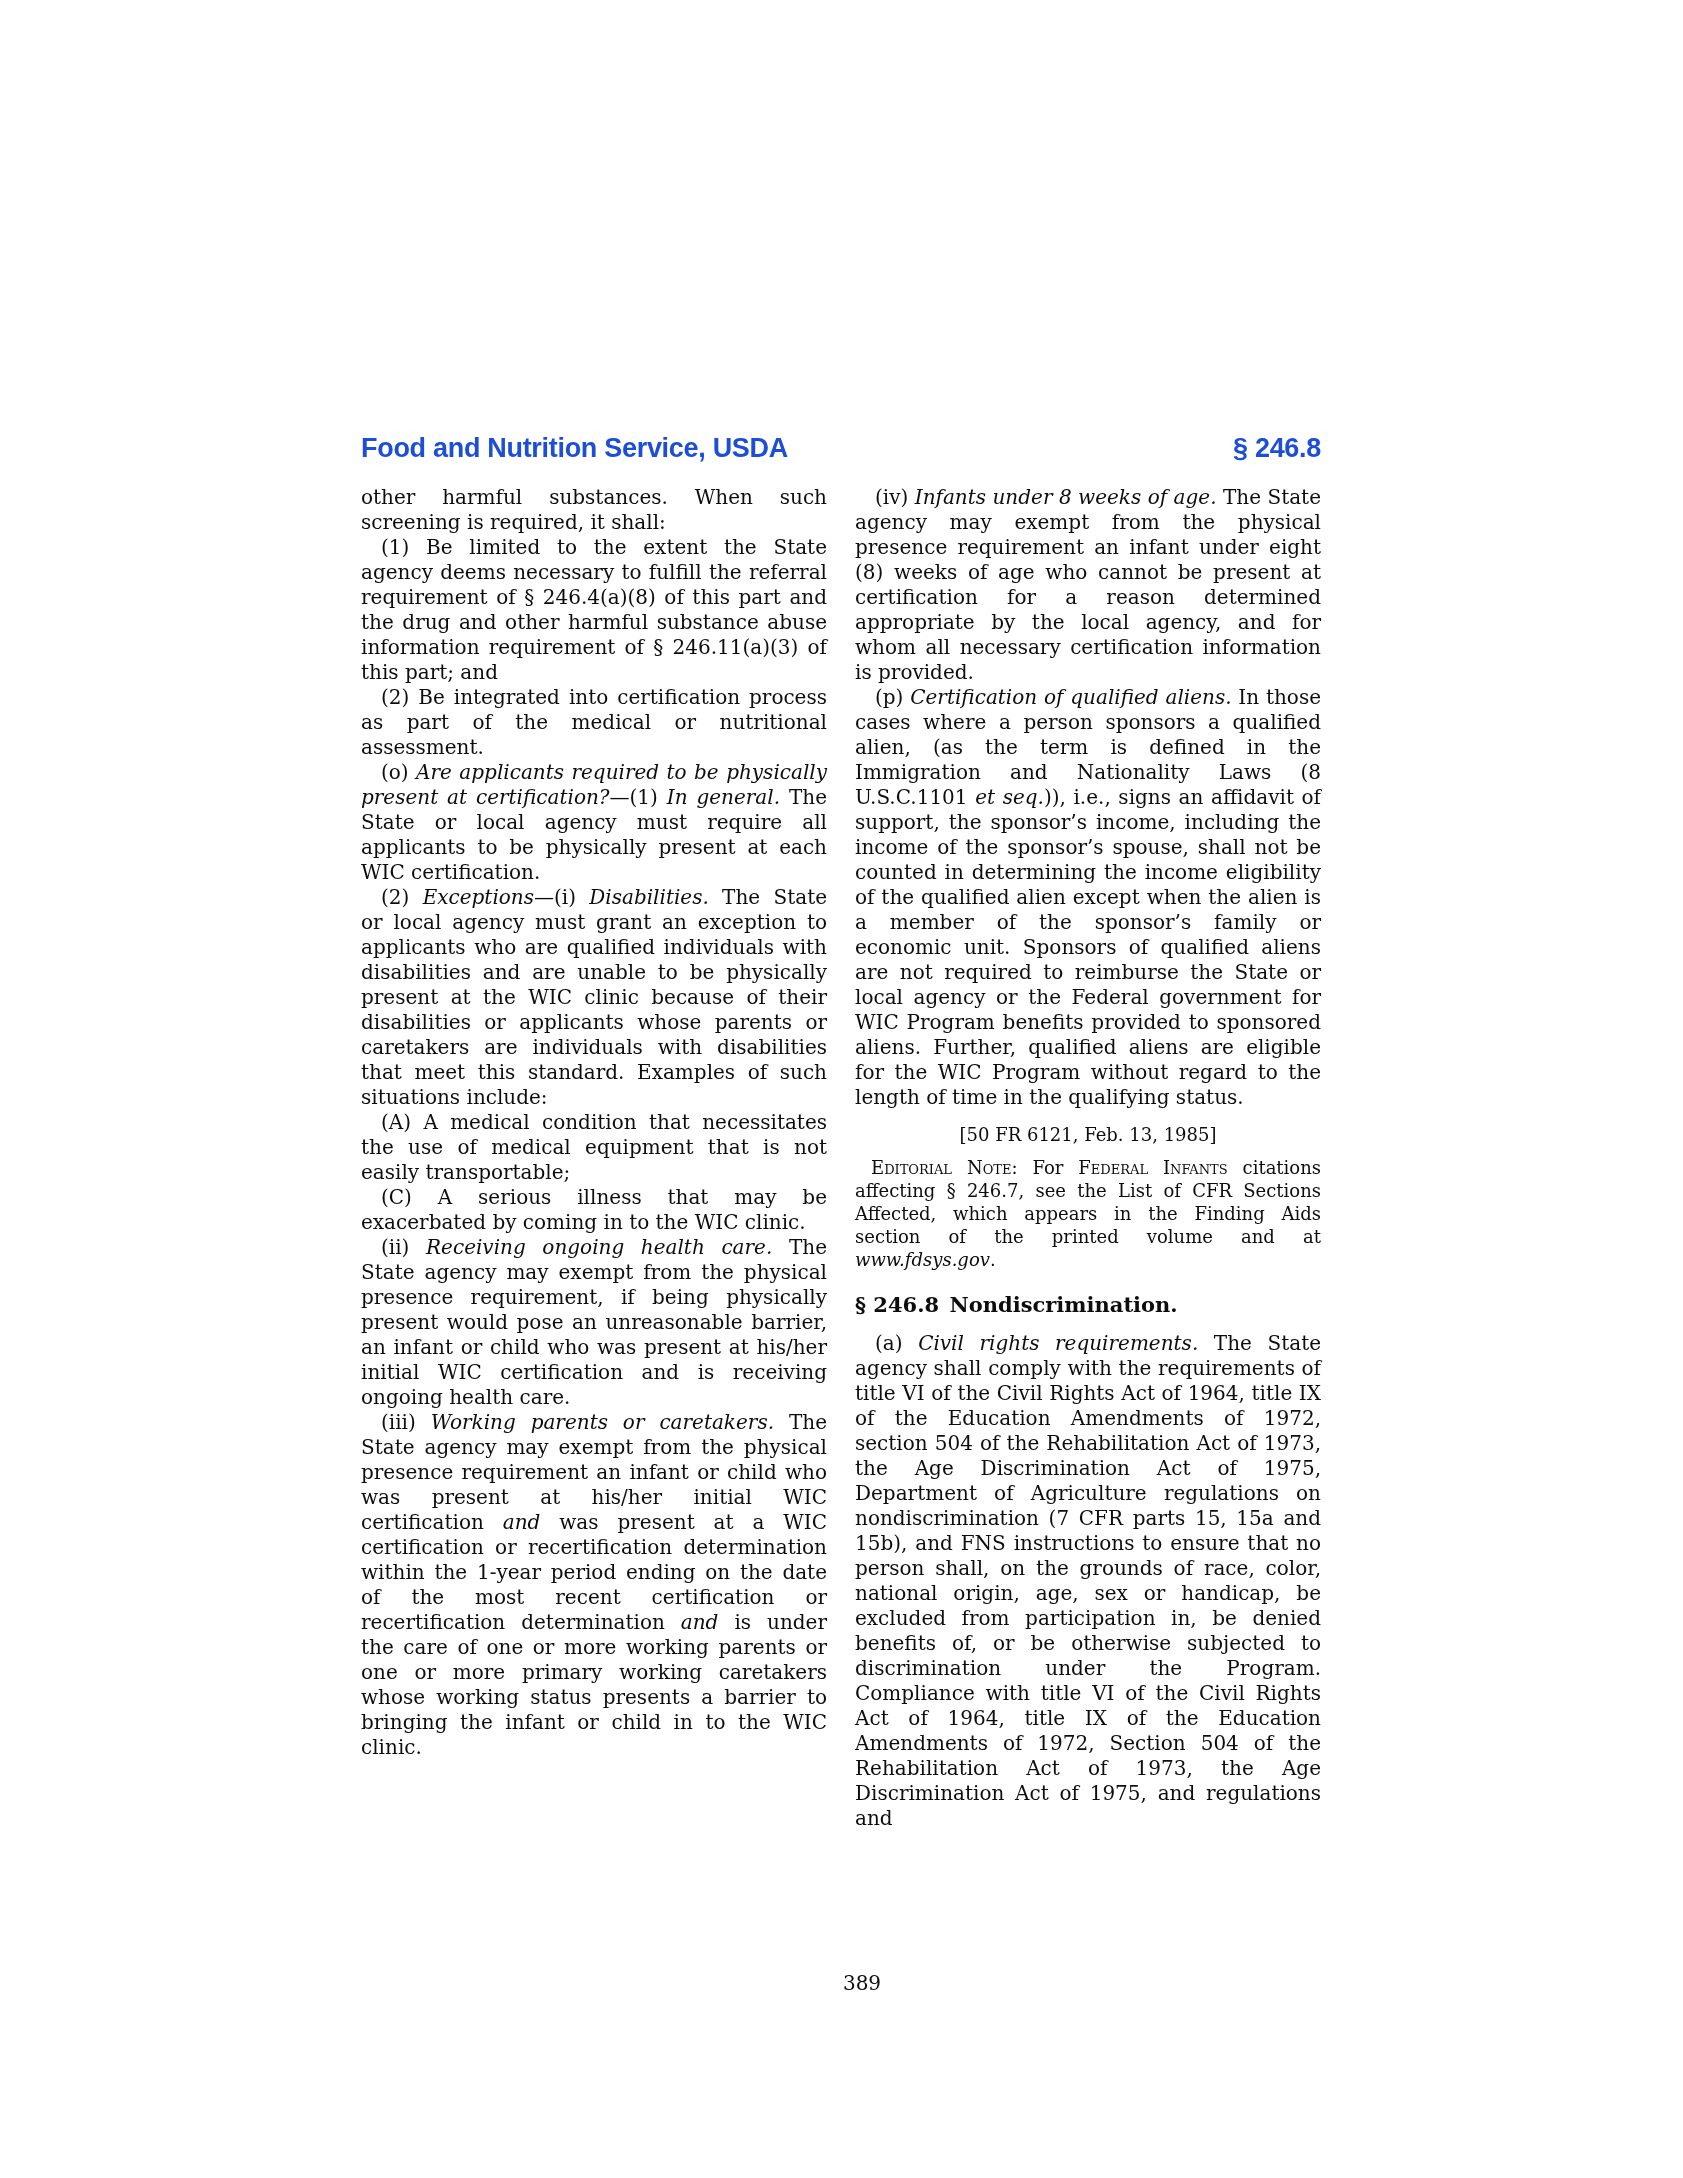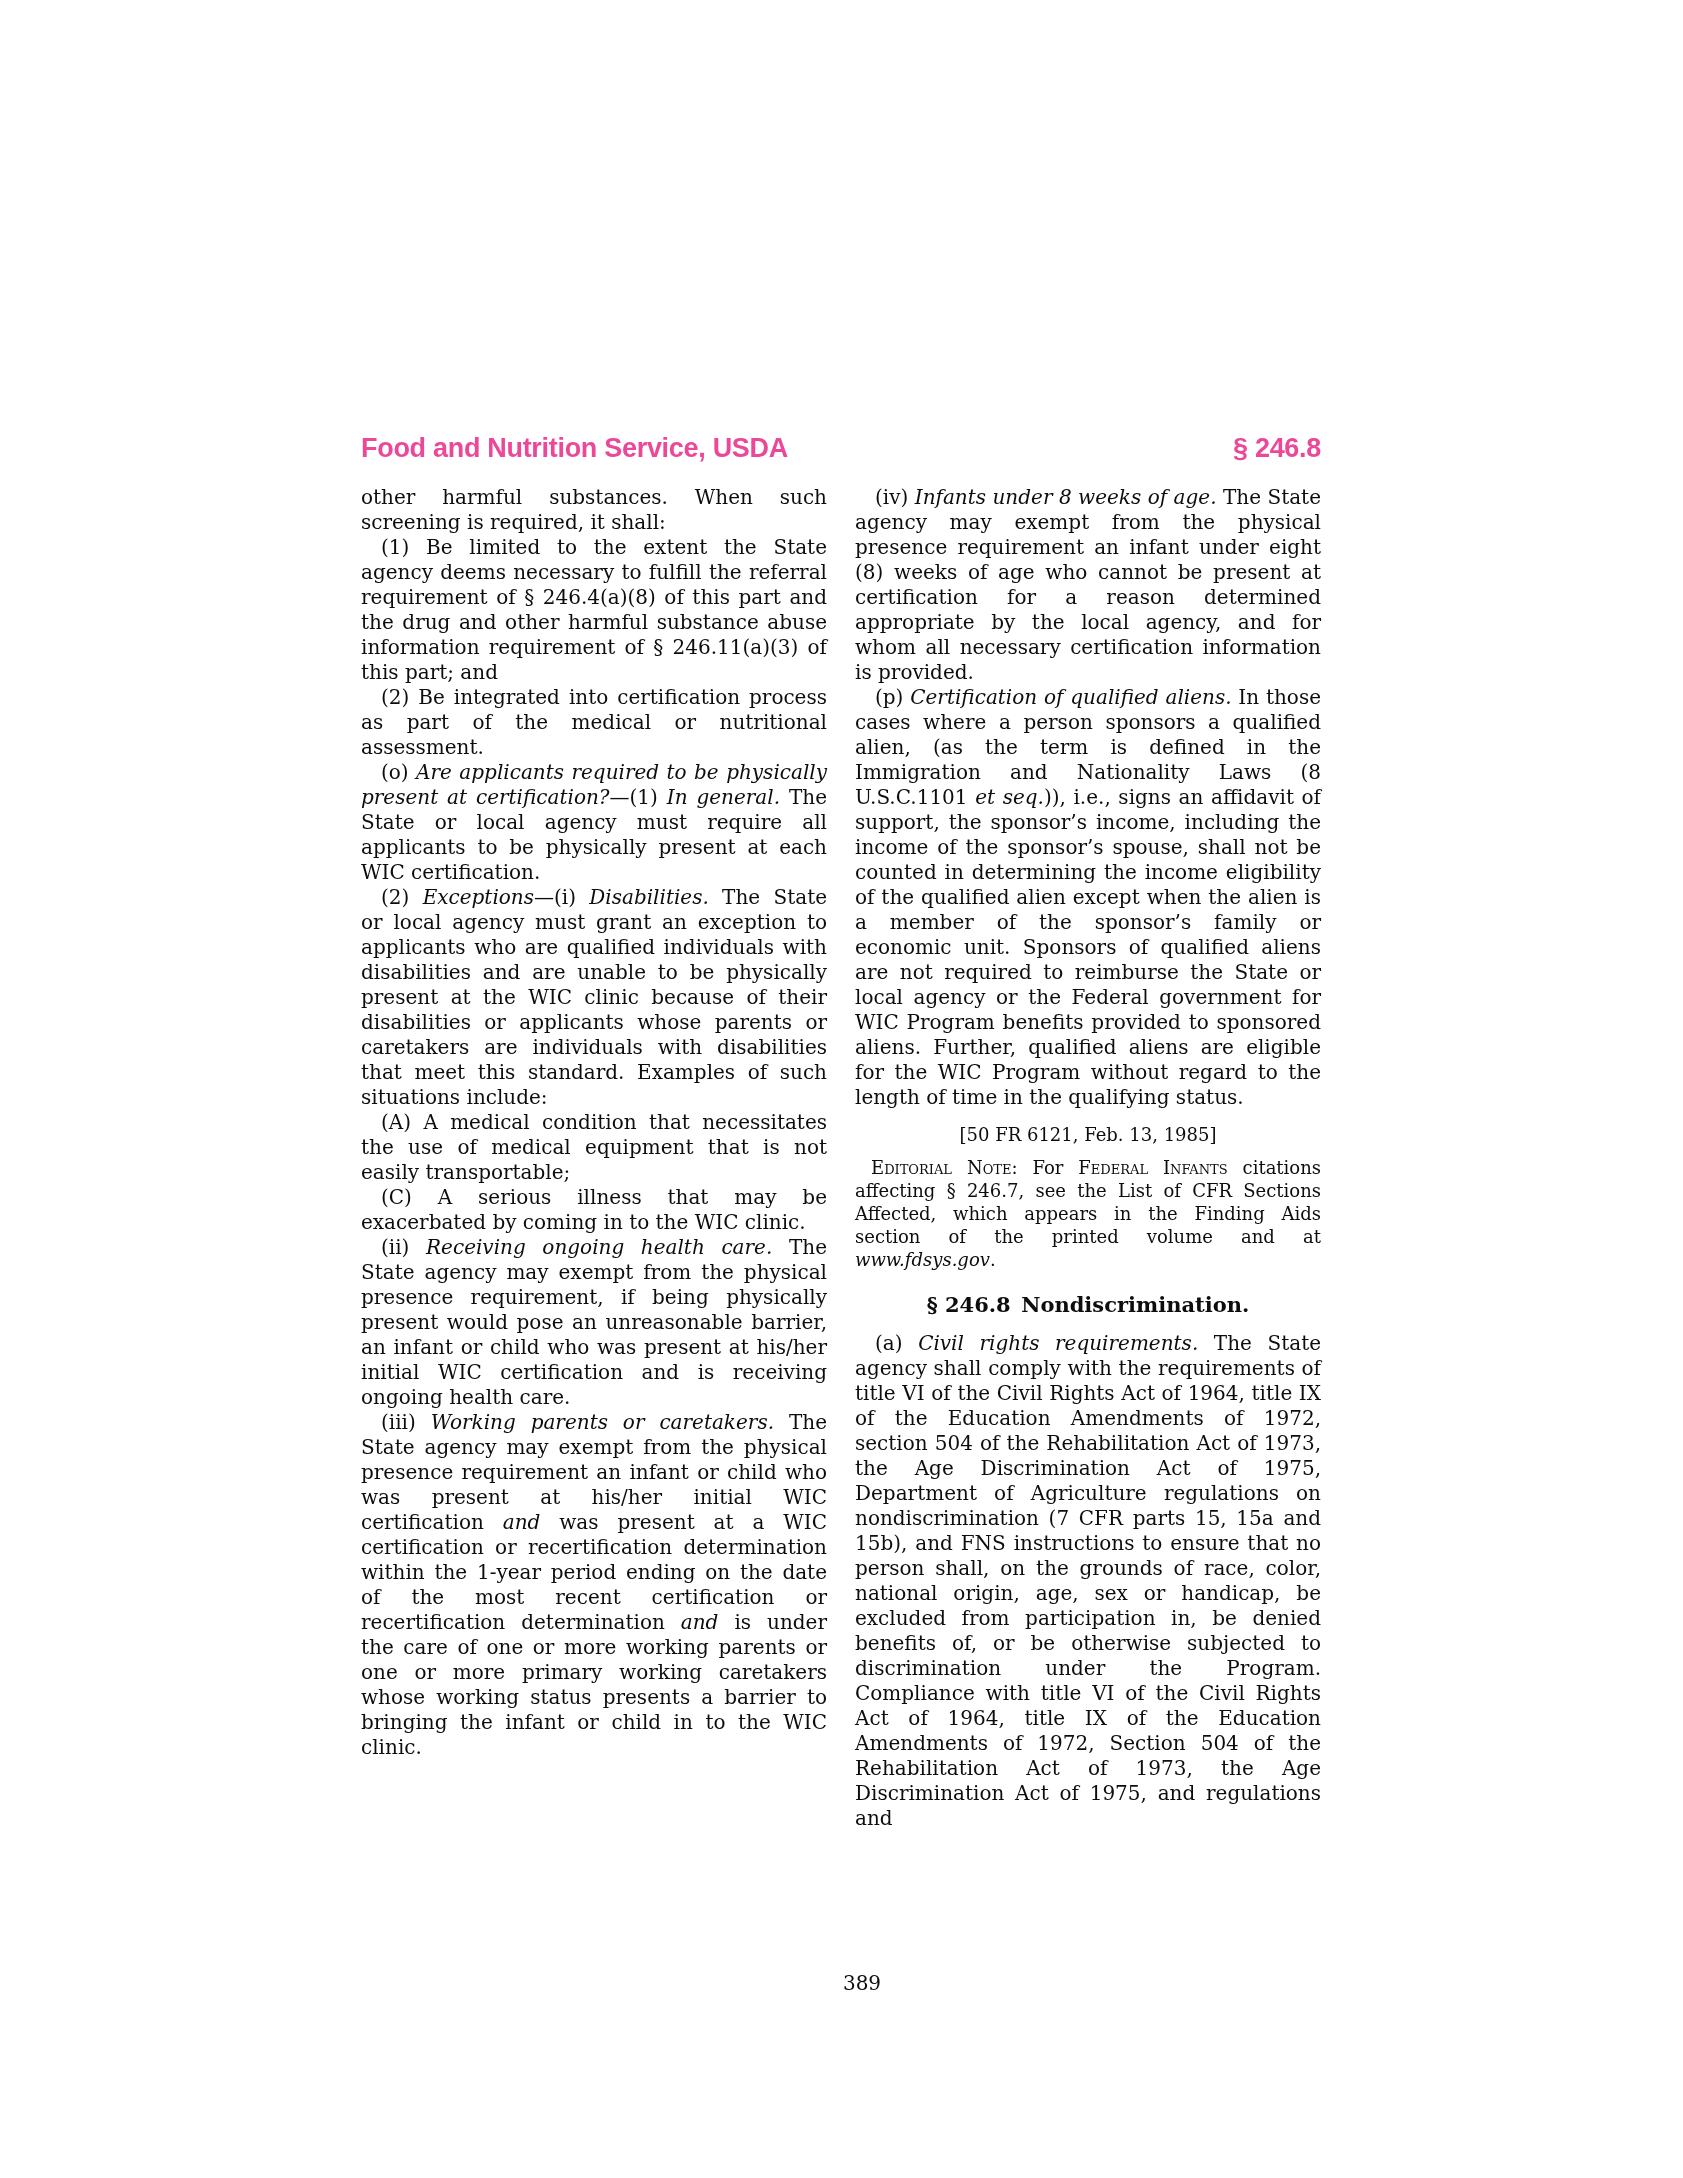--- a/index.html
+++ b/index.html
@@ -17,21 +17,21 @@
     width: 960px;
   }
   .running-header {
     display: flex;
     justify-content: space-between;
     align-items: baseline;
     font-family: "Liberation Sans", sans-serif;
     font-weight: 700;
     font-size: 27px;
     letter-spacing: -0.3px;
-    color: #ec4899;
+    color: #1d4ed8;
   }
   .cols {
     display: flex;
     gap: 28px;
     margin-top: 21px;
   }
   .col {
     width: 466px;
     font-size: 20px;
     line-height: 25px;
@@ -49,21 +49,21 @@
   p.note {
     font-size: 18px;
     line-height: 23px;
   }
   .sc { font-variant: small-caps; }
   p.heading {
     font-size: 21px;
     line-height: 26px;
     font-weight: normal;
     margin: 21px 0 13px 0;
-    text-align: center;
+    text-align: left;
   }
   .footer {
     position: absolute;
     left: 382px; top: 1971px;
     width: 960px;
     text-align: center;
     font-size: 20px;
     color: #0d0d0d;
   }
 </style>

